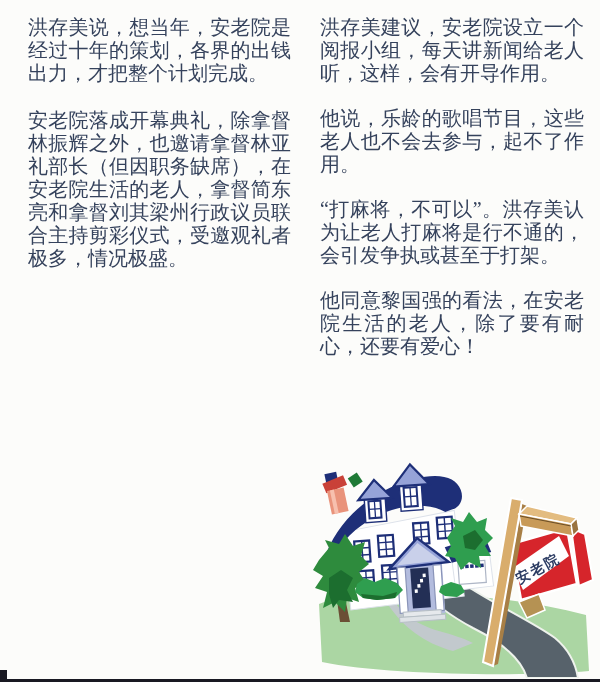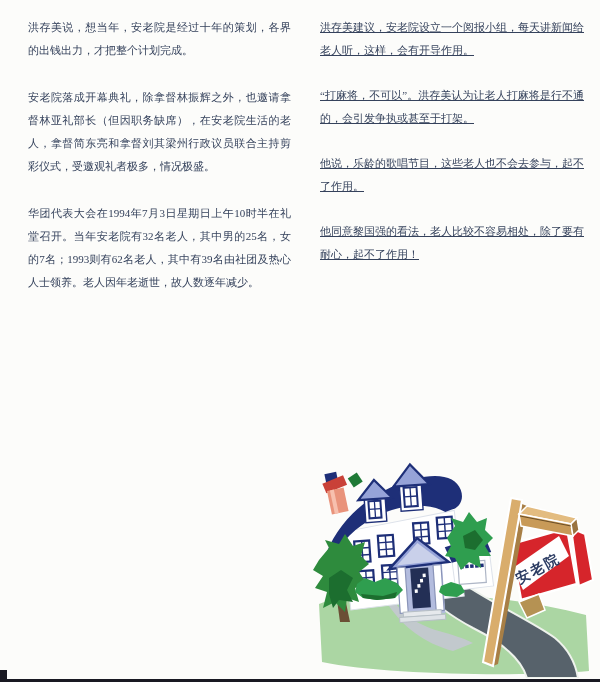--- a/index.html
+++ b/index.html
@@ -4,46 +4,45 @@
 <style>
   html,body { margin:0; padding:0; }
   body {
     width:600px; height:682px; position:relative; overflow:hidden;
     background:#fcfcfa;
     font-family:"Liberation Serif","DejaVu Serif",serif;
   }
   .column {
     position:absolute; top:16px;
     color:#35425c;
-    font-size:11px; line-height:23px;
+    font-size:20px; line-height:23px;
     text-align:justify; text-justify:inter-ideograph;
   }
   .column p { margin:0 0 24px 0; }
   #left-col  { left:28px;  width:263px; }
   #right-col { left:320px; width:264px; }
-  #right-col p { margin-bottom:22px;text-decoration:underline; }
+  #right-col p { margin-bottom:22px; }
   .illustration { position:absolute; left:305px; top:452px; width:292px; height:226px; }
   .bottom-rule { position:absolute; left:0; bottom:0; width:600px; height:3px; background:#191922; }
   .bottom-mark { position:absolute; left:0; bottom:3px; width:7px; height:9px; background:#191922; }
   .sign-text { font-family:"Liberation Sans","DejaVu Sans",sans-serif; font-weight:bold; }
 </style>
 </head>
 <body>
 
 <div id="left-col" class="column">
   <p>洪存美说，想当年，安老院是经过十年的策划，各界的出钱出力，才把整个计划完成。</p>
   <p>安老院落成开幕典礼，除拿督林振辉之外，也邀请拿督林亚礼部长（但因职务缺席），在安老院生活的老人，拿督简东亮和拿督刘其梁州行政议员联合主持剪彩仪式，受邀观礼者极多，情况极盛。</p>
-  <p>华团代表大会在1994年7月3日星期日上午10时半在礼堂召开。当年安老院有32名老人，其中男的25名，女的7名；1993则有62名老人，其中有39名由社团及热心人士领养。老人因年老逝世，故人数逐年减少。</p>
 </div>
 
 <div id="right-col" class="column">
   <p>洪存美建议，安老院设立一个阅报小组，每天讲新闻给老人听，这样，会有开导作用。</p>
+  <p>他说，乐龄的歌唱节目，这些老人也不会去参与，起不了作用。</p>
   <p>“打麻将，不可以”。洪存美认为让老人打麻将是行不通的，会引发争执或甚至于打架。</p>
-  <p>他说，乐龄的歌唱节目，这些老人也不会去参与，起不了作用。</p>
-  <p>他同意黎国强的看法，老人比较不容易相处，除了要有耐心，起不了作用！</p>
+  <p>他同意黎国强的看法，在安老院生活的老人，除了要有耐心，还要有爱心！</p>
 </div>
 
 <div class="illustration">
   <svg viewBox="0 0 292 226" width="292" height="226">
 
     <path d="M14,152 C42,141 92,137 132,141 C182,145 232,150 281,163 L284,219 C220,225 78,223 17,210 Z" fill="#abd6a3"></path>
 
     <path d="M88,146 C94,160 110,172 134,179 C148,183 158,186 168,191 L148,199 C118,191 98,174 84,154 Z" fill="#c2c9cd"></path>
 
     <path stroke="#eef2ec" stroke-width="2" d="M150,126 C180,148 225,168 250,186 C262,196 270,208 273,226 L222,226 C216,206 196,190 168,176 C142,162 126,148 118,138 L122,130 Z" fill="#57626b"></path>

